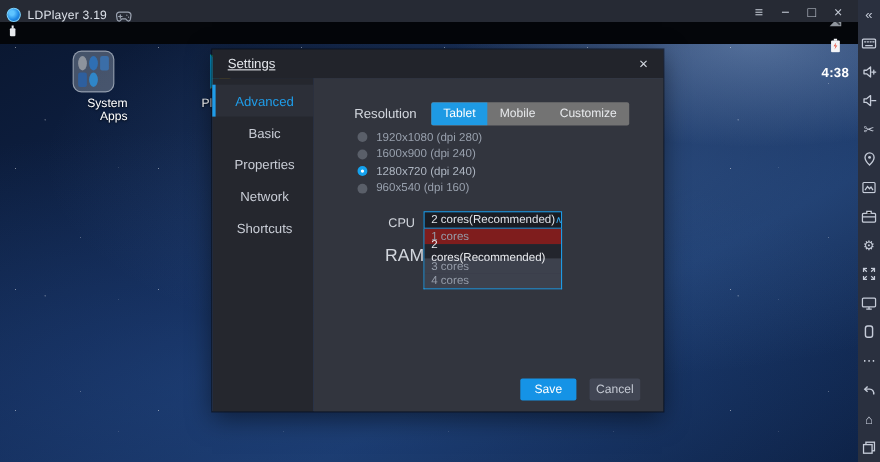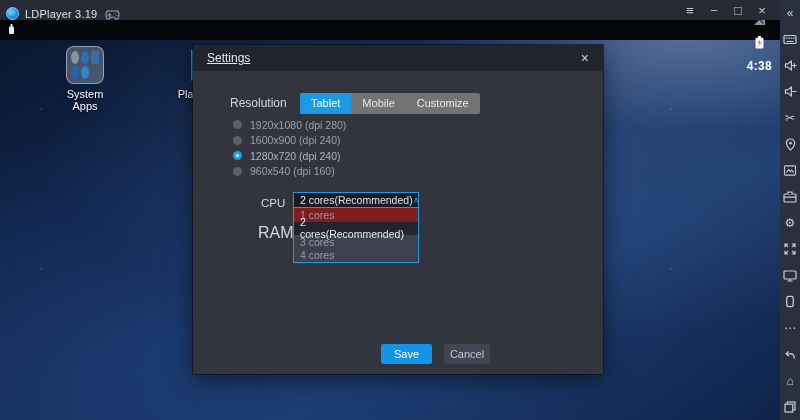--- a/index.html
+++ b/index.html
@@ -53,21 +53,21 @@
   .desk-icon { position:absolute; width:62px; text-align:center; z-index:4; }
   .sysapps-box { width:38px; height:38px; margin:0 auto; border-radius:8px;
     background:rgba(165,175,190,.38); border:1px solid rgba(215,222,232,.55);
     display:grid; grid-template-columns:repeat(3,1fr); gap:2px; padding:4px; }
   .mini { border-radius:2px; }
   .mini.gear  { background:#8d939d; border-radius:50%; }
   .mini.globe { background:#2f6fb3; border-radius:50%; }
   .mini.folder{ background:#3b6ea8; }
   .mini.person{ background:#2e5f9e; }
   .mini.down  { background:#2f86c8; border-radius:50%; }
-  .desk-label { margin-top:4px; font-size:11px; color:#fff; text-shadow:0 1px 2px rgba(0,0,0,.8); }
+  .desk-label { margin-top:4px; font-size:11px; color:#fff; text-shadow:0 1px 2px rgba(0,0,0,.8);text-align:right; }
   .play-box { width:38px; height:38px; margin:0 auto; display:flex; align-items:center; justify-content:center; }
 
   
   .dialog { position:absolute; left:193px; top:25px; width:410px; height:329px; z-index:10;
     box-shadow:0 0 0 1px rgba(10,12,16,.6), 0 6px 22px rgba(0,0,0,.5); }
   .dlg-title { height:26px; background:#22242b; display:flex; align-items:center; padding:0 14px; }
   .dlg-title-text { font-size:12px; color:#e3e6eb;text-decoration:underline; }
   .dlg-close { margin-left:auto; color:#cfd4dc; font-size:14px; cursor:pointer; line-height:1; }
   .dlg-body { display:flex; height:303px; }
   .dlg-nav { width:92px; background:#25272e; padding-top:6px; }
@@ -252,20 +252,27 @@
       </div>
       <div class="desk-label">Play Store</div>
     </div>
 
     <div class="dialog">
       <div class="dlg-title">
         <span class="dlg-title-text">Settings</span>
         <span class="dlg-close">×</span>
       </div>
       <div class="dlg-body">
+        <div class="dlg-nav">
+          <div class="nav-item selected">Advanced</div>
+          <div class="nav-item">Basic</div>
+          <div class="nav-item">Properties</div>
+          <div class="nav-item">Network</div>
+          <div class="nav-item">Shortcuts</div>
+        </div>
         <div class="dlg-content">
 
           <div class="res-label">Resolution</div>
           <div class="tabs">
             <div class="tab selected">Tablet</div>
             <div class="tab">Mobile</div>
             <div class="tab">Customize</div>
           </div>
 
           <div class="radios">

